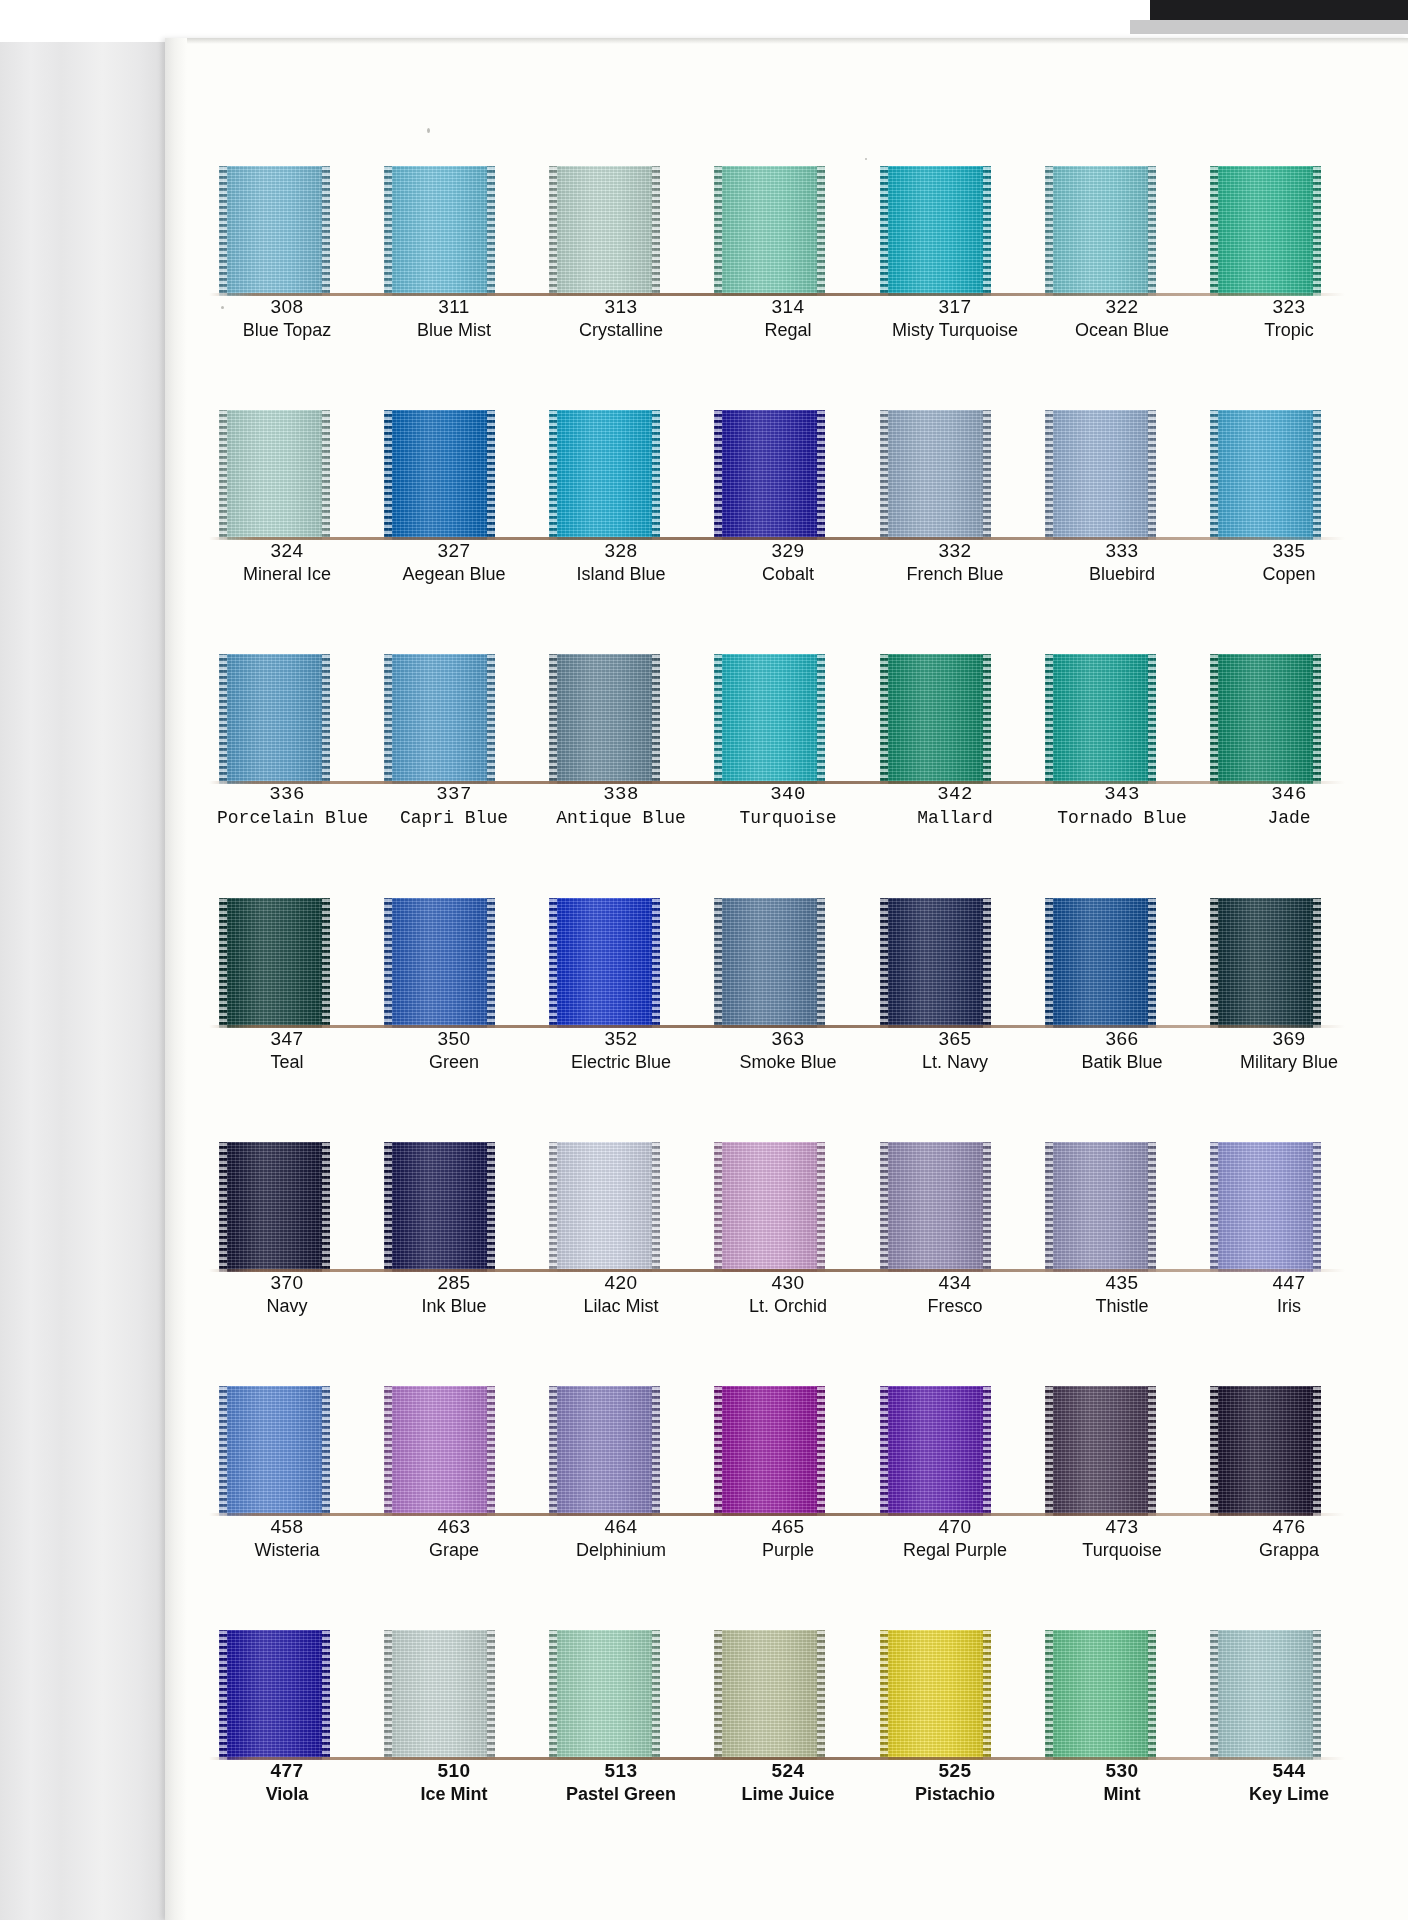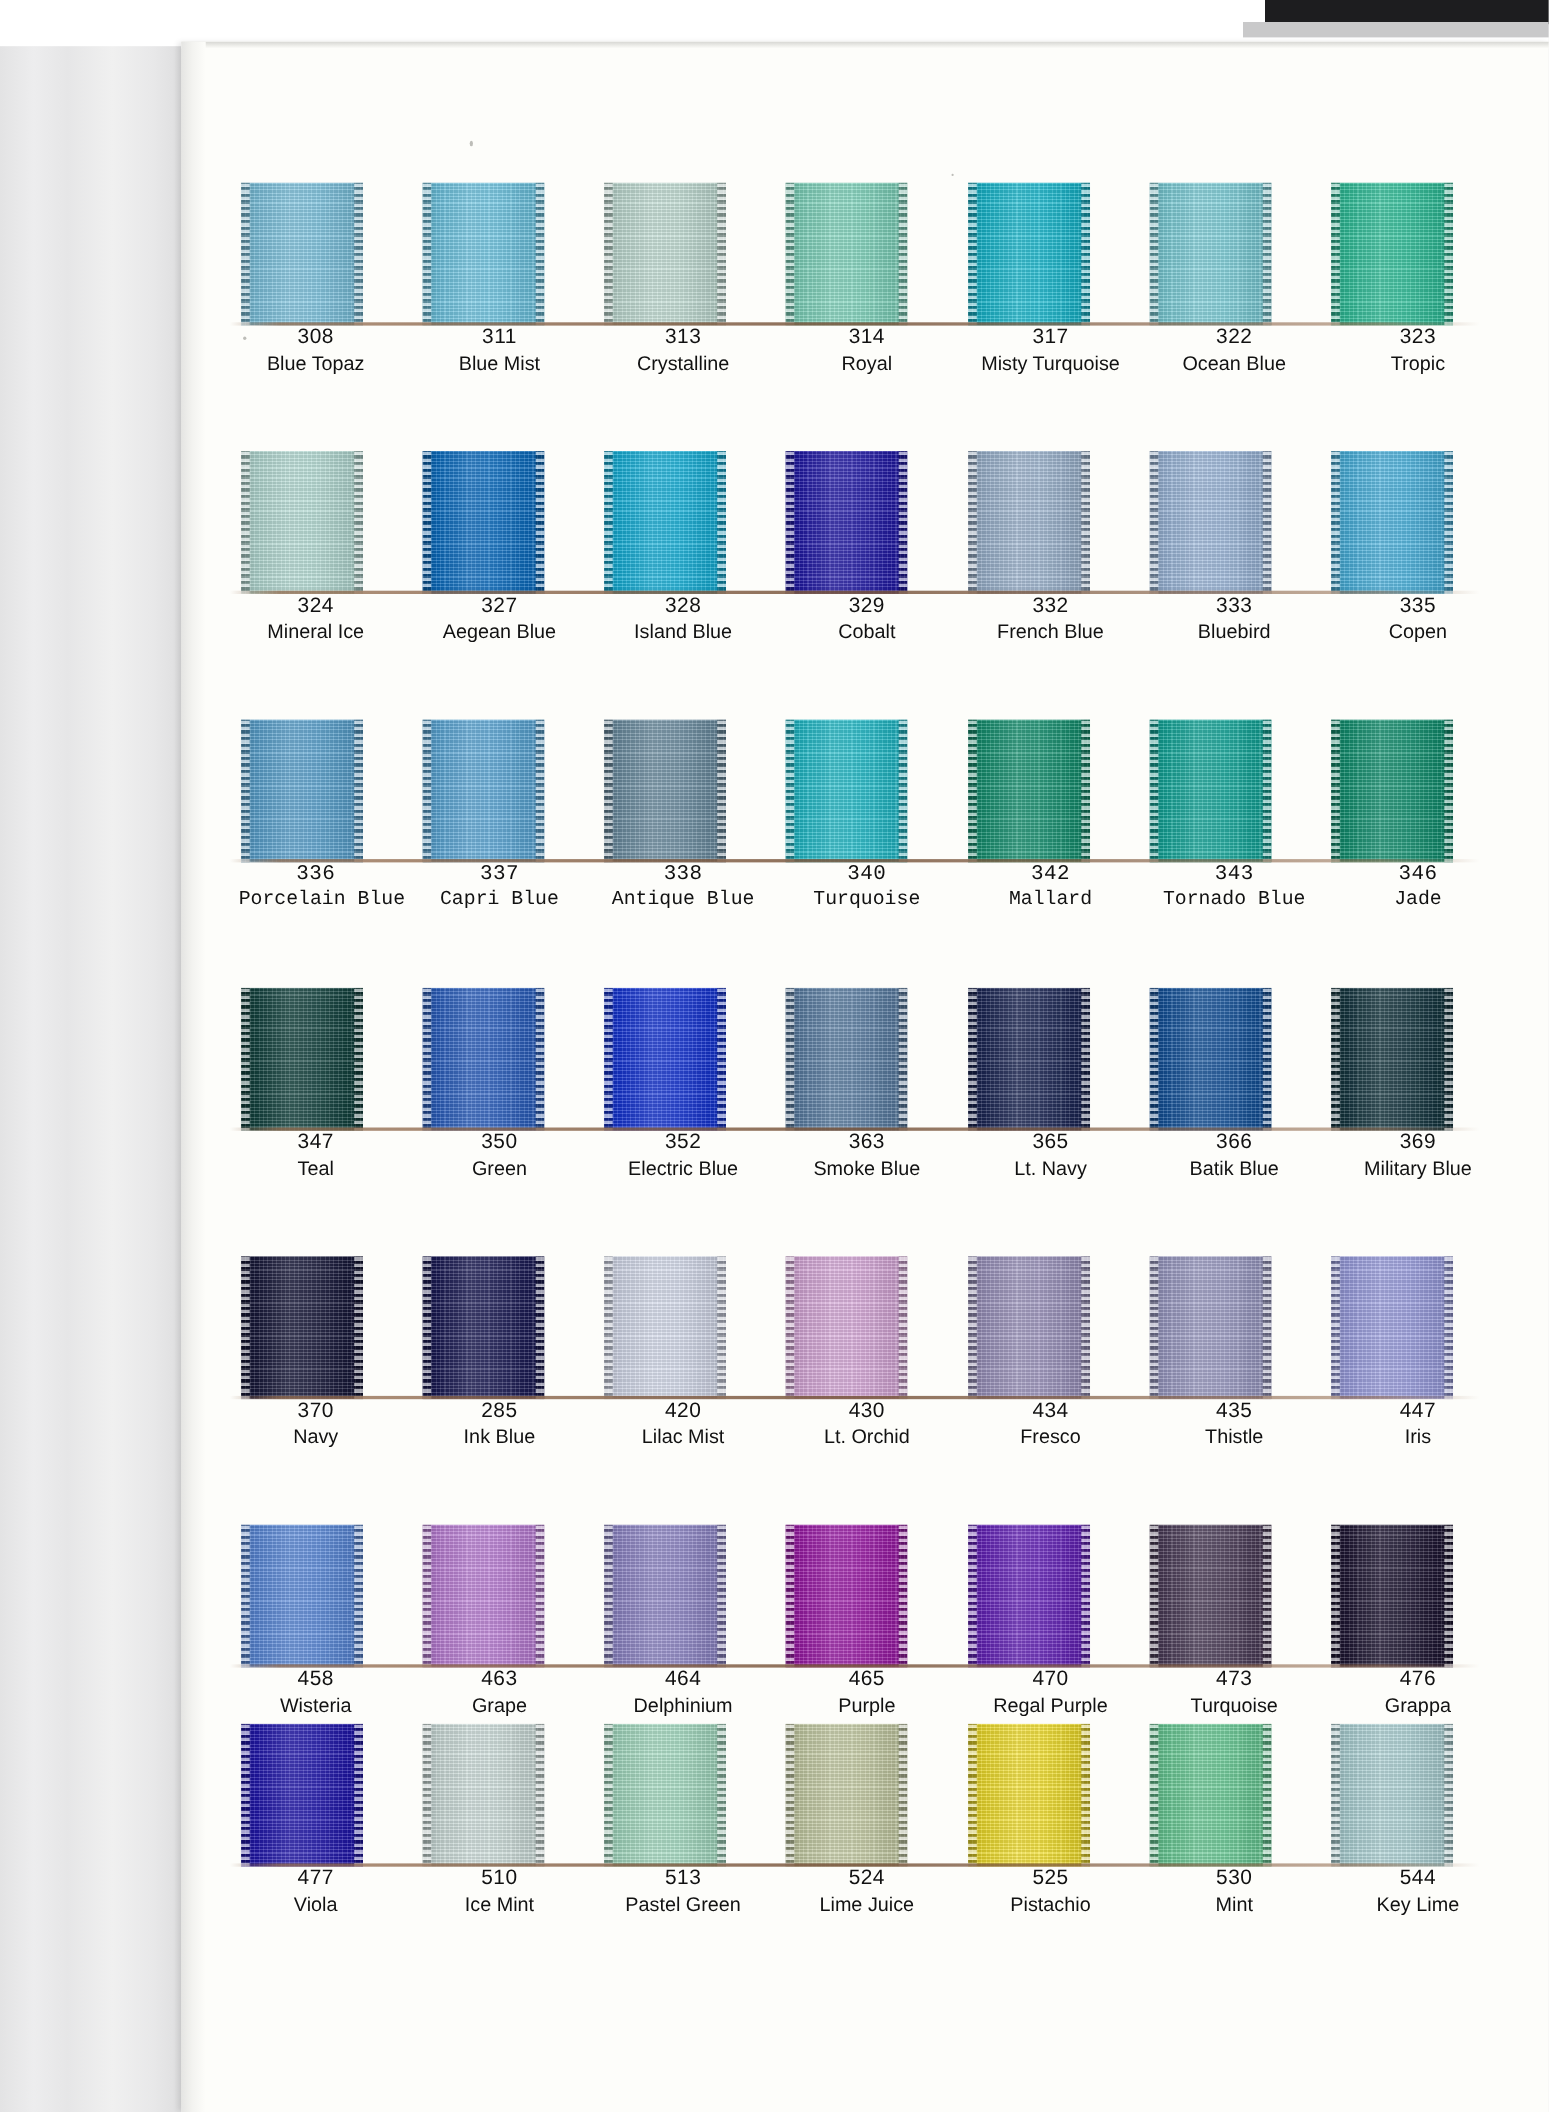--- a/index.html
+++ b/index.html
@@ -265,21 +265,21 @@
           <div class="cell">
             <div class="code">311</div>
             <div class="name">Blue Mist</div>
           </div>
           <div class="cell">
             <div class="code">313</div>
             <div class="name">Crystalline</div>
           </div>
           <div class="cell">
             <div class="code">314</div>
-            <div class="name">Royal</div>
+            <div class="name">Regal</div>
           </div>
           <div class="cell">
             <div class="code">317</div>
             <div class="name">Misty Turquoise</div>
           </div>
           <div class="cell">
             <div class="code">322</div>
             <div class="name">Ocean Blue</div>
           </div>
           <div class="cell">
@@ -701,21 +701,21 @@
           <div class="cell">
             <div class="code">473</div>
             <div class="name">Turquoise</div>
           </div>
           <div class="cell">
             <div class="code">476</div>
             <div class="name">Grappa</div>
           </div>
         </div>
       </div>
-      <div class="swatch-row" style="top: 1529px;">
+      <div class="swatch-row" style="top: 1592px; font-weight: bold;">
         <div class="ribbons">
           <div class="cell">
             <div class="ribbon" style="--c: #2016ae;">
               <div class="face"></div>
               <div class="edge left"></div>
               <div class="edge right"></div>
             </div>
           </div>
           <div class="cell">
             <div class="ribbon" style="--c: #cfdfdc;">

